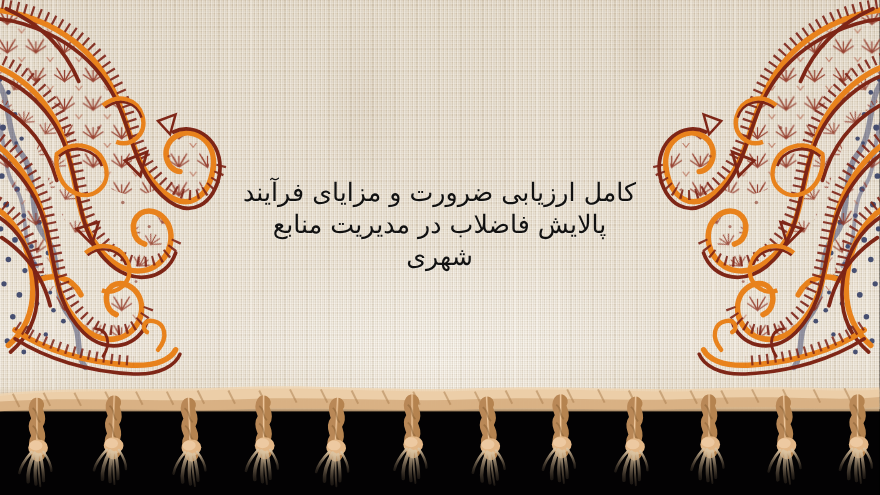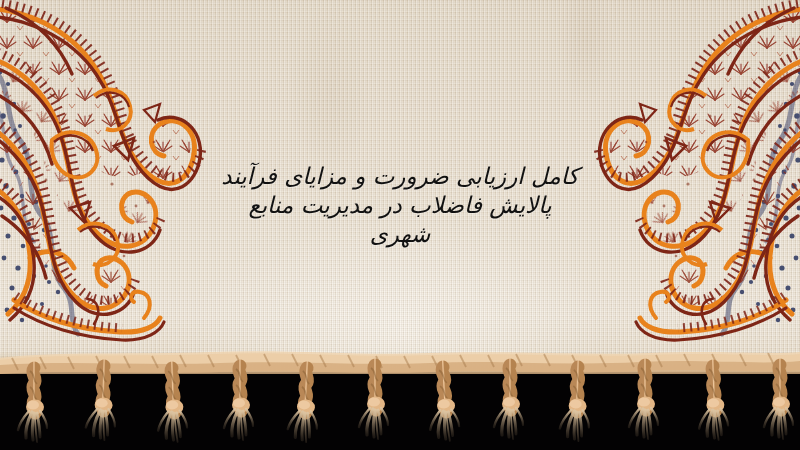--- a/index.html
+++ b/index.html
@@ -5,21 +5,20 @@
 <style>
   html,body{margin:0;padding:0;}
   body{
     width:800px;height:450px;overflow:hidden;
     background:#000;
     font-family:"DejaVu Sans","Liberation Sans",sans-serif;
   }
   #slide{
     position:relative;width:800px;height:450px;overflow:hidden;
     background:#000000;
-    font-style:italic;
   }
 
   
   .backdrop{
     position:absolute;left:0;top:0;width:800px;height:450px;
     background:#030203;
   }
 
   
   .cloth{

